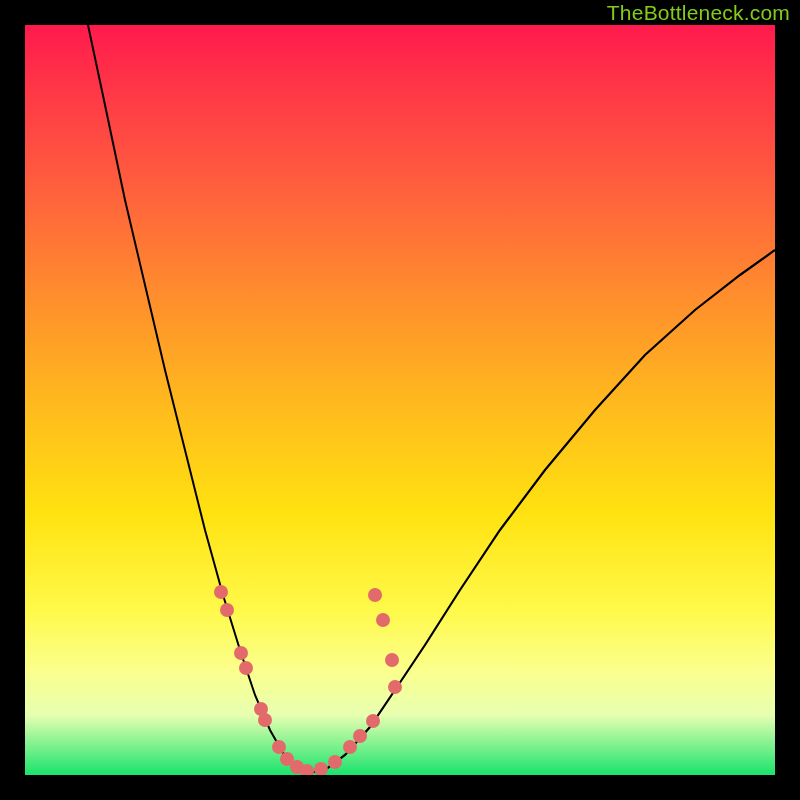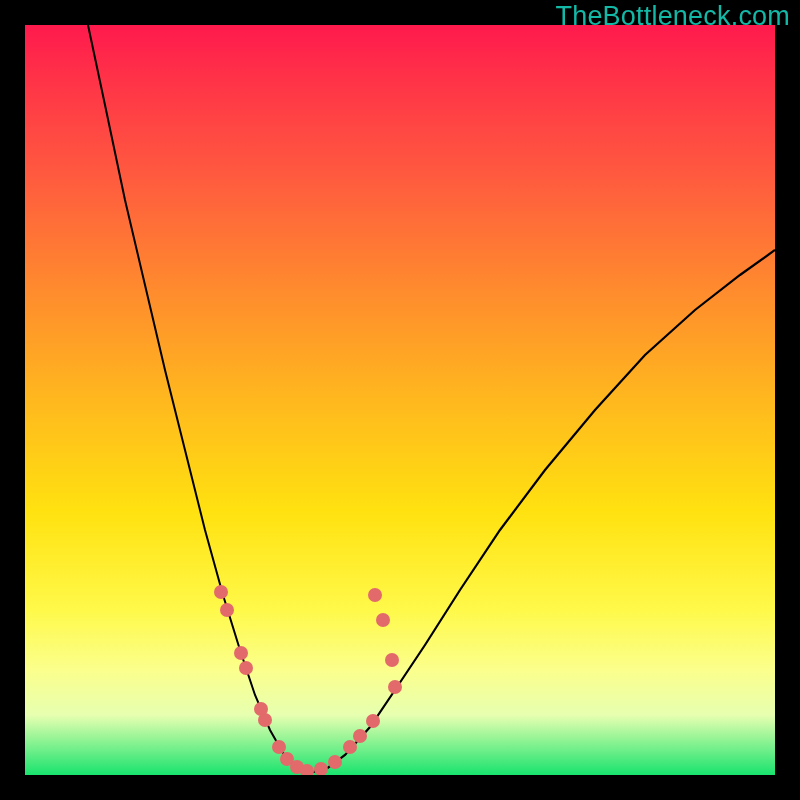--- a/index.html
+++ b/index.html
@@ -42,22 +42,22 @@
     left: 0;
     top: 0;
     width: 750px;
     height: 750px;
   }
   .watermark {
     position: absolute;
     top: 1px;
     right: 10px;
     font-family: Arial, Helvetica, sans-serif;
-    font-size: 27px;
-    color: #14b8a6;
+    font-size: 21px;
+    color: #84cc16;
     letter-spacing: 0.2px;
     font-weight: 500;
   }
 </style>
 </head>
 <body>
 
 <div class="frame">
   <div class="plot">
     <svg class="svg-layer" viewBox="0 0 750 750">

